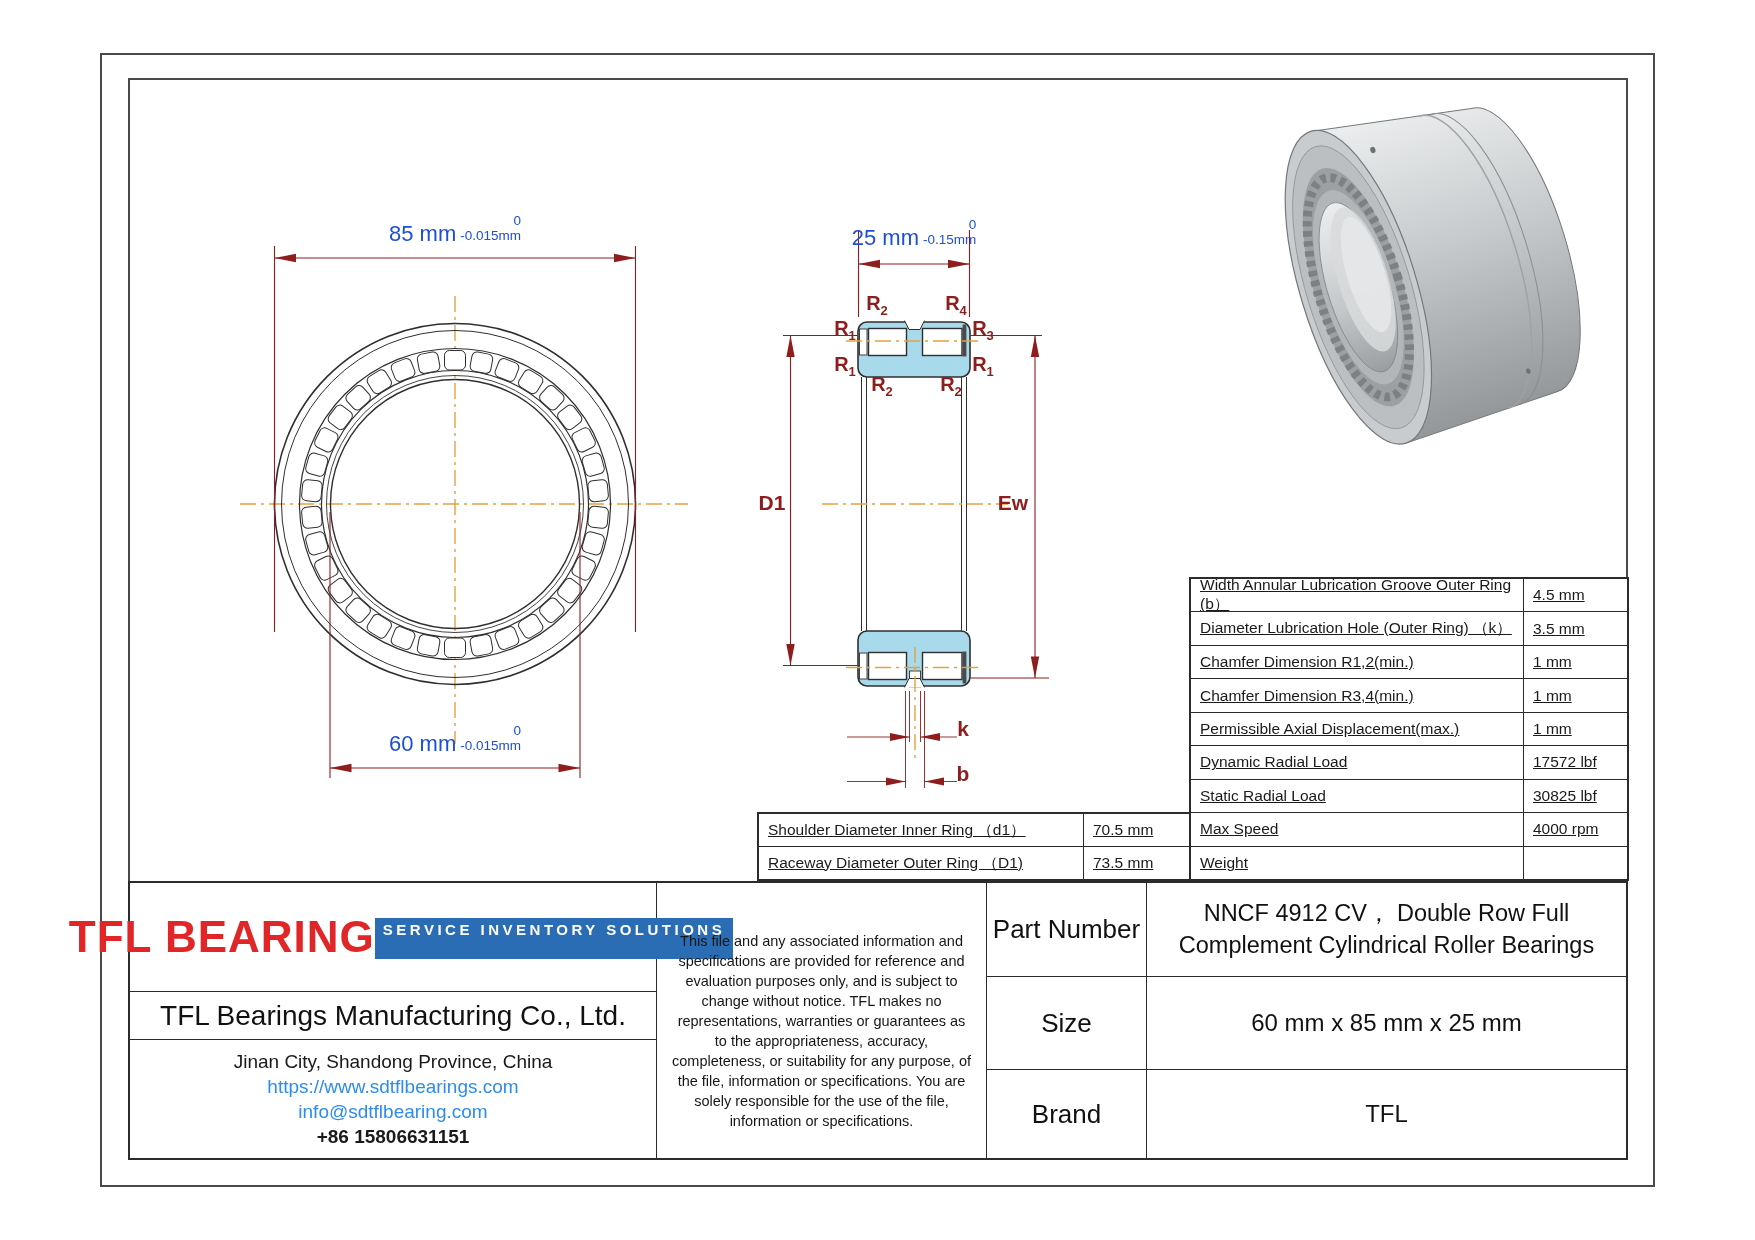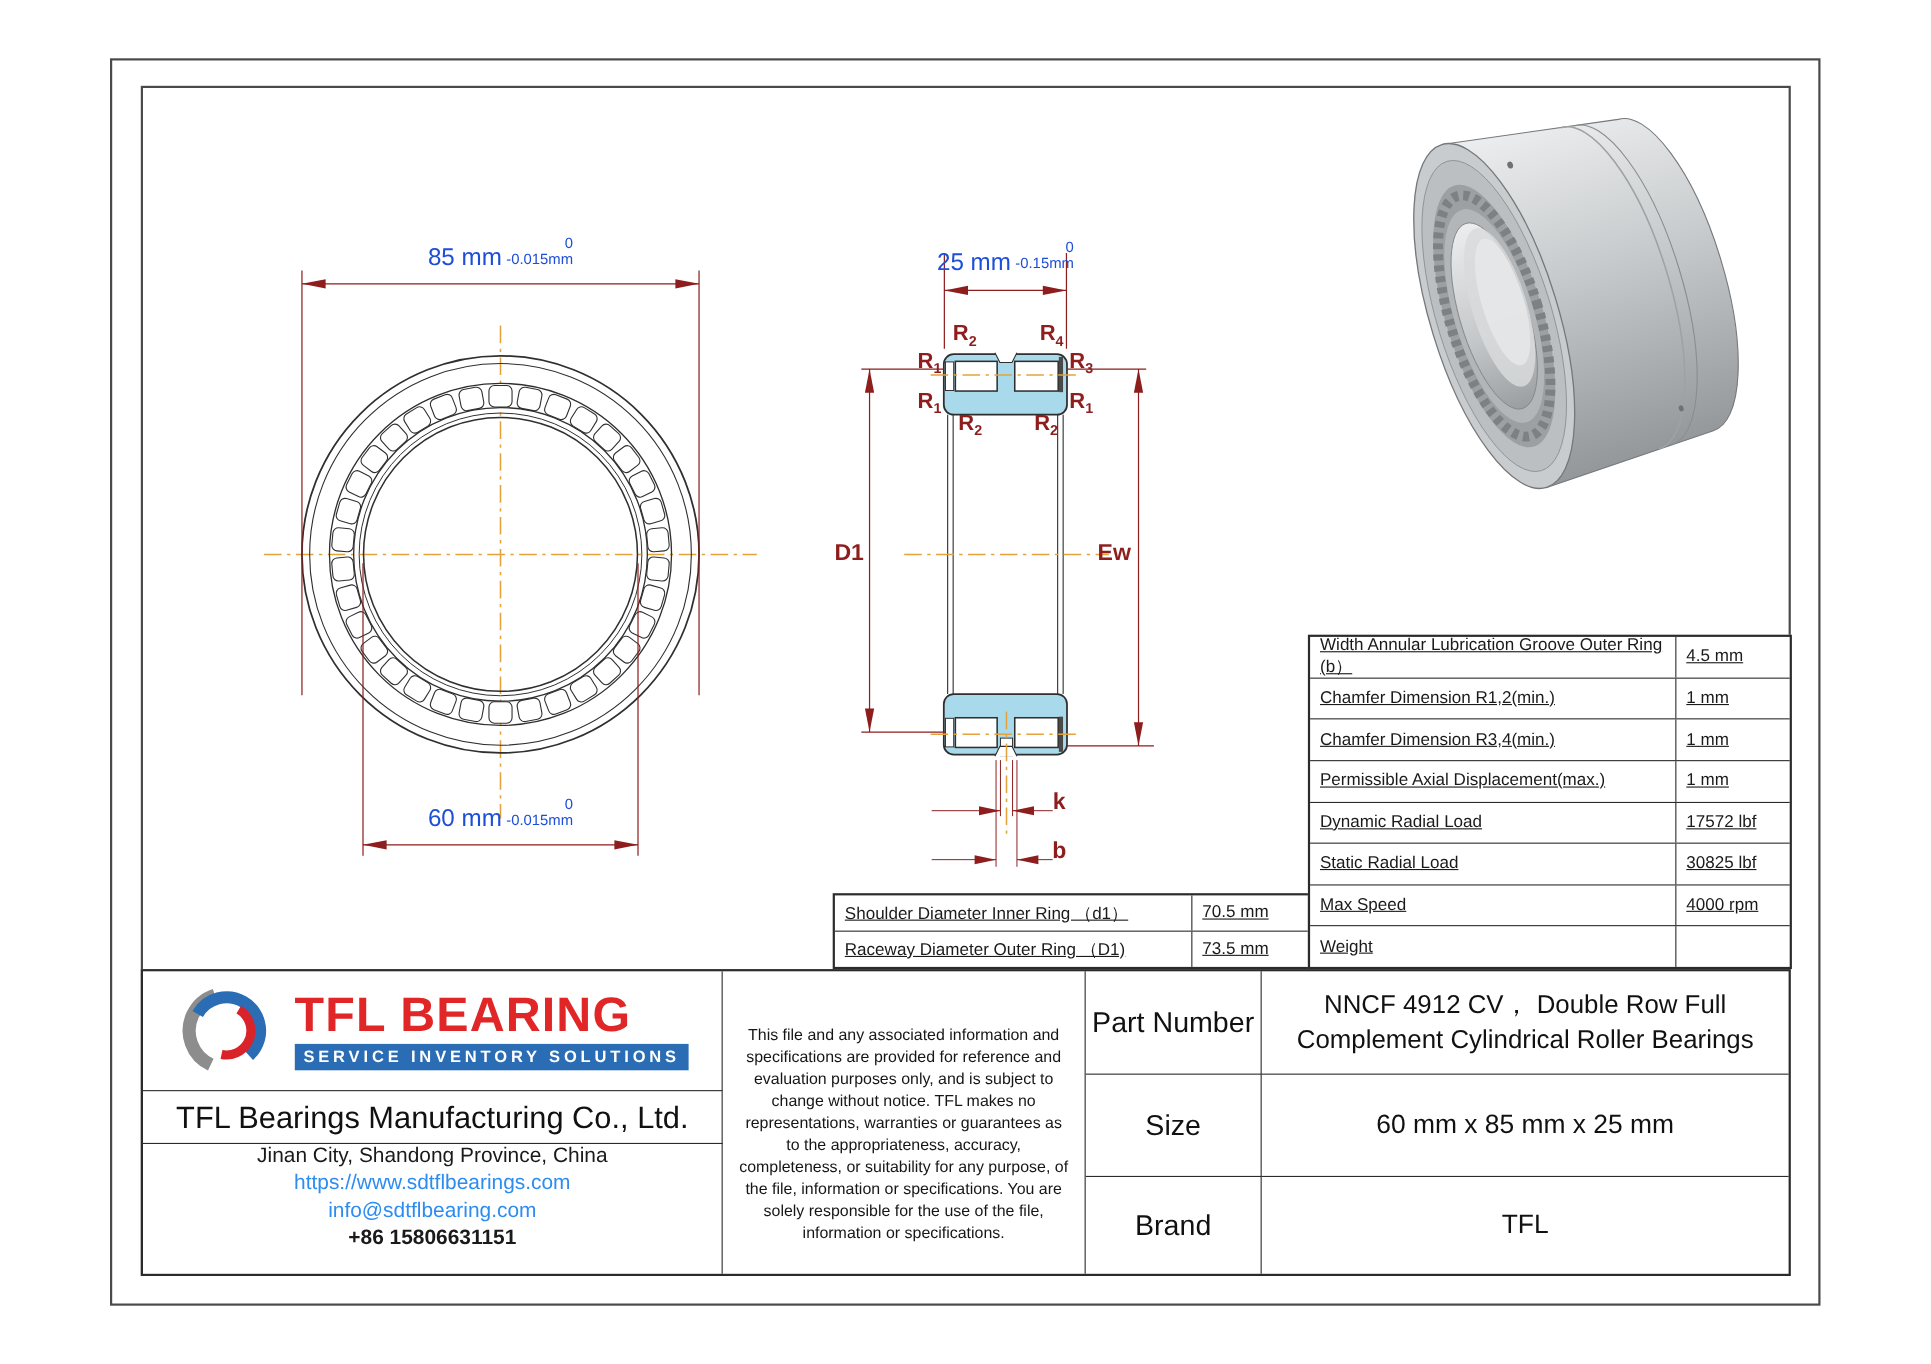--- a/index.html
+++ b/index.html
@@ -26,26 +26,26 @@
   .trow:last-child{border-bottom:none;}
   .tcell{display:flex;align-items:center;padding-left:9px;box-sizing:border-box;}
   .tcell.lbl{border-right:1.4px solid #2b2b2b;}
   #dims-table .lbl{width:325px;}  #dims-table .val{flex:1;}
   #spec-table .lbl{width:333px;}  #spec-table .val{flex:1;}
   
   .tb{border:2px solid #2b2b2b;background:#fff;}
   .tb-cell{position:absolute;box-sizing:border-box;}
   .b-r{border-right:1.6px solid #2b2b2b;} .b-b{border-bottom:1.6px solid #2b2b2b;}
   .logo-wrap{display:flex;align-items:center;justify-content:center;gap:16px;height:100%;}
-  .logo-text{display:flex;flex-direction:column;align-items:stretch;}
+  .logo-text{display:flex;flex-direction:row;align-items:stretch;}
   .logo-brand{color:#E02626;font-weight:bold;font-size:44px;line-height:1.02;letter-spacing:1px;white-space:nowrap;}
   .logo-tag{background:#2A6DB5;color:#fff;font-weight:bold;font-size:15px;letter-spacing:3.5px;text-align:center;
             padding:3px 8px 4px 8px;margin-top:3px;white-space:nowrap;}
   .company{display:flex;align-items:center;justify-content:center;height:100%;font-size:28px;color:#111;}
-  .contact{display:flex;flex-direction:column;align-items:center;height:100%;gap:3px;font-size:19px;}
+  .contact{display:flex;flex-direction:column;align-items:center;justify-content:center;height:100%;gap:3px;font-size:19px;}
   .contact .link{color:#2D8CF0;text-decoration:none;}
   .contact .phone{font-weight:bold;}
   .disclaimer{display:flex;align-items:center;justify-content:center;height:100%;padding:10px 14px;
               font-size:14.5px;line-height:1.38;text-align:center;color:#161616;}
   .fld-lbl{display:flex;align-items:center;justify-content:center;font-size:26px;color:#111;text-align:center;}
   .fld-val{display:flex;align-items:center;justify-content:center;font-size:24px;color:#111;text-align:center;padding:0 22px;line-height:1.35;}
   .fld-val.pn{font-size:23.5px;}
 </style>
 </head>
 <body>
@@ -248,20 +248,24 @@
       <div class="tcell val">73.5 mm</div>
     </div>
   </div>
 
   <div id="spec-table" class="abs dtable" style="left:1189px;top:577px;width:440px;height:304px;">
     <div class="trow">
       <div class="tcell lbl">Width Annular Lubrication Groove Outer Ring (b）</div>
       <div class="tcell val">4.5 mm</div>
     </div>
     <div class="trow">
+      <div class="tcell lbl">Diameter Lubrication Hole (Outer Ring) （k）</div>
+      <div class="tcell val">3.5 mm</div>
+    </div>
+    <div class="trow">
       <div class="tcell lbl">Chamfer Dimension R1,2(min.)</div>
       <div class="tcell val">1 mm</div>
     </div>
     <div class="trow">
       <div class="tcell lbl">Chamfer Dimension R3,4(min.)</div>
       <div class="tcell val">1 mm</div>
     </div>
     <div class="trow">
       <div class="tcell lbl">Permissible Axial Displacement(max.)</div>
       <div class="tcell val">1 mm</div>

